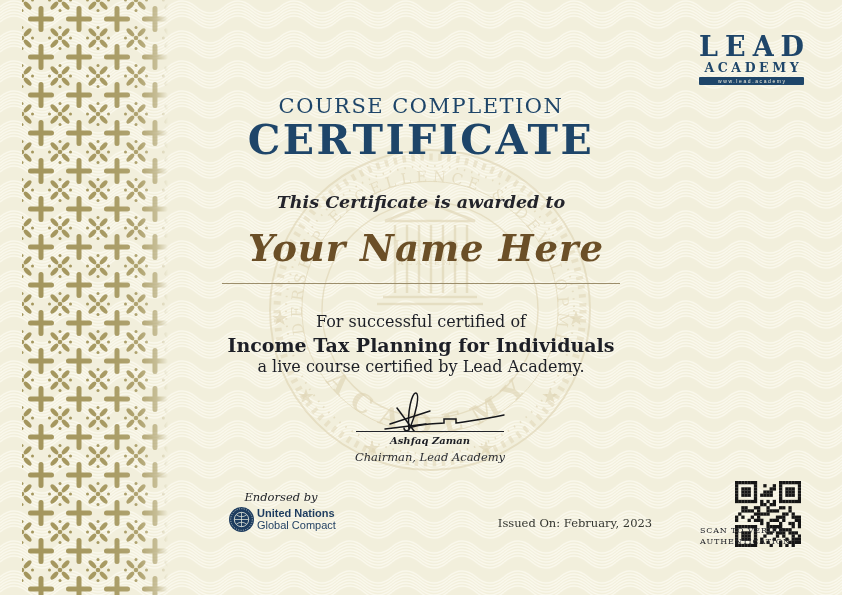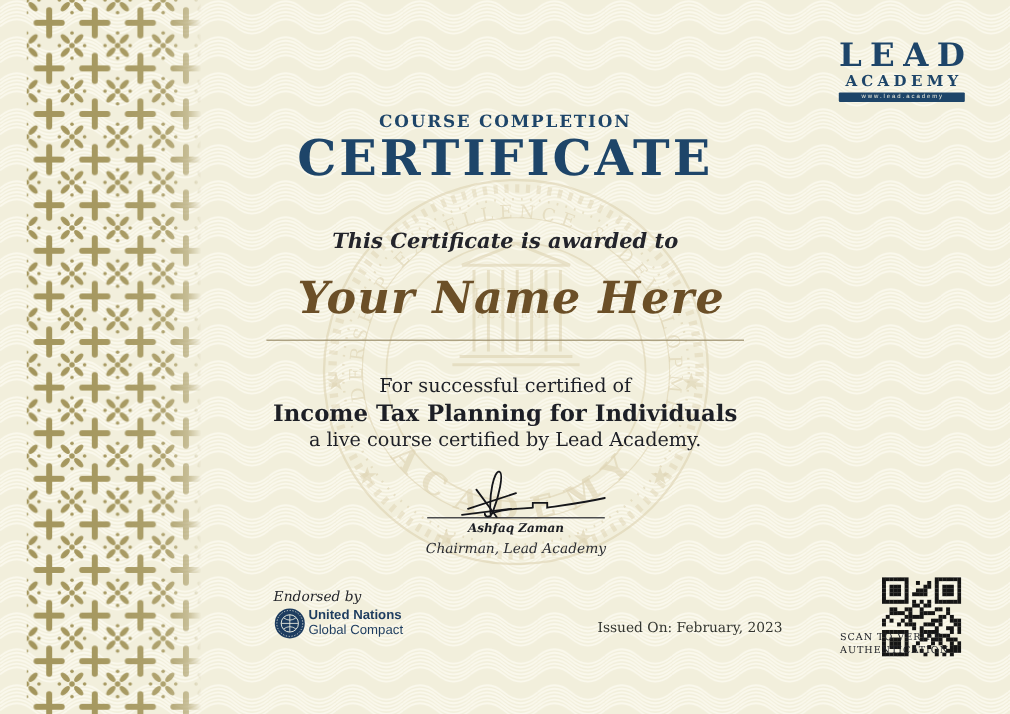--- a/index.html
+++ b/index.html
@@ -12,36 +12,36 @@
   .cert{position:relative;width:842px;height:595px;background:var(--background);overflow:hidden;}
   .layer{position:absolute;}
   
   .logo{top:33px;right:38px;text-align:center;color:var(--navy);line-height:1;}
   .logo .l1{font-size:27px;font-weight:700;letter-spacing:7px;margin-right:-7px;}
   .logo .l2{font-size:12.5px;font-weight:700;letter-spacing:3.6px;margin:2px 0 2px 0;margin-right:-3.6px;}
   .logo .bar{background:var(--navy);color:#f4f1e1;font-family:"Liberation Sans",sans-serif;
              font-size:5px;letter-spacing:1.6px;padding:2px 0 1px 1.6px;border-radius:1px;}
   
   .heading{top:94px;left:0;right:0;text-align:center;color:var(--navy);}
-  .kicker{font-size:14px;font-weight:700;letter-spacing:1.5px;}
+  .kicker{font-size:21px;font-weight:400;letter-spacing:1.5px;}
   .main-title{font-size:41px;font-weight:700;letter-spacing:2.5px;margin-top:-2px;}
   .awarded{top:192px;left:0;right:0;text-align:center;font-style:italic;font-size:17.5px;color:var(--ink);font-weight:bold;}
   .recipient{top:226px;left:0;right:0;text-align:center;font-style:italic;font-weight:700;
              font-size:37px;color:var(--name-brown);letter-spacing:1px;padding-left:10px;}
   .name-rule{top:283px;left:222px;width:398px;border-top:1.6px solid var(--rule-tan);}
   .course-block{top:312px;left:0;right:0;text-align:center;color:#1d1f26;font-size:16px;line-height:1.3;}
   .course-name{font-weight:700;font-size:19px;}
   
   .sig-svg{top:388px;left:352px;}
   .sig-rule{top:431px;left:356px;width:148px;border-top:1.5px solid #22242a;}
   .sig-name{top:435px;left:318px;width:224px;text-align:center;font-weight:700;font-style:italic;
             font-size:10px;color:#1c1e24;}
   .sig-role{top:450px;left:318px;width:224px;text-align:center;font-style:italic;font-size:11.5px;color:#2a2c32;}
   
-  .endorsed-label{top:490px;left:228px;width:106px;font-style:italic;font-size:11.5px;color:#22242a;}
+  .endorsed-label{top:490px;left:228px;width:106px;text-align:center;font-style:italic;font-size:11.5px;color:#22242a;}
   .un-row{top:506px;left:228px;display:flex;align-items:center;gap:2px;}
   .un-text{font-family:"Liberation Sans",sans-serif;color:var(--un-blue);line-height:1.05;}
   .un-text .t1{font-weight:700;font-size:11px;}
   .un-text .t2{font-size:11px;}
   
   .issued{top:516px;left:460px;width:230px;text-align:center;font-size:11.5px;color:#33352f;}
   .qr-wrap{top:481px;left:735px;width:66px;height:66px;}
   .qr-caption{top:526px;left:700px;width:136px;text-align:left;font-size:8px;letter-spacing:0.8px;
               color:#22242a;line-height:1.35;}
 </style>

